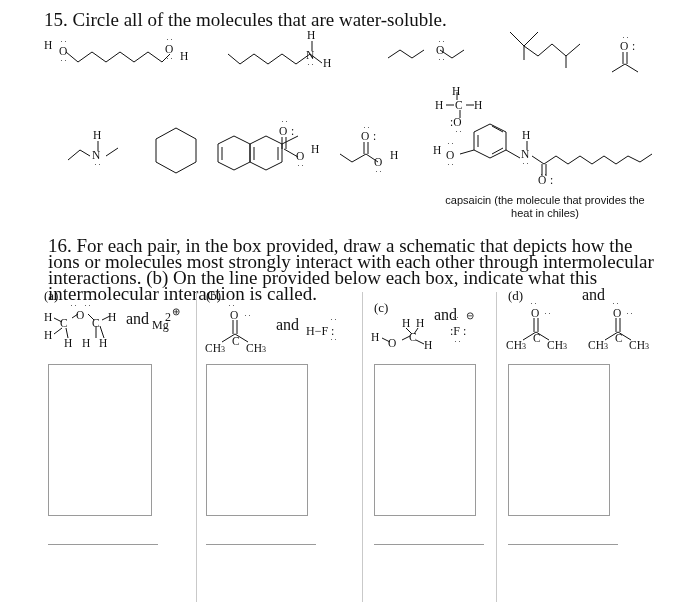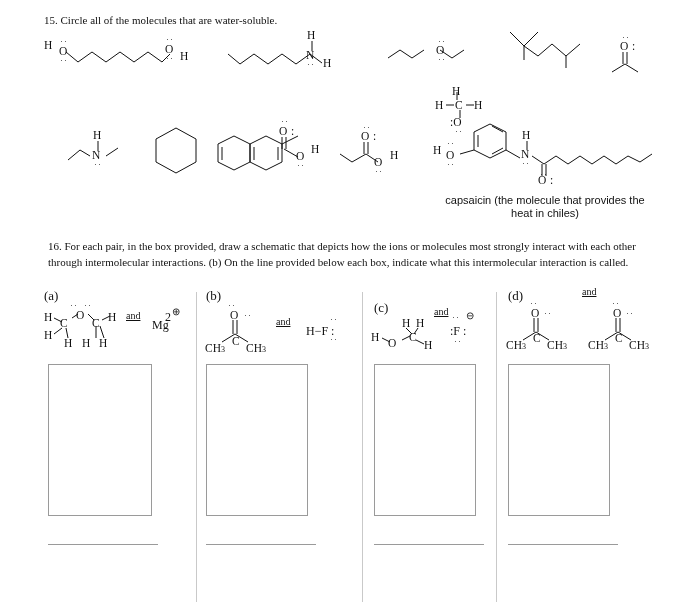--- a/index.html
+++ b/index.html
@@ -5,32 +5,32 @@
   html,body{margin:0;padding:0;}
   body{
     width:700px;height:614px;
     background:#ffffff;
     font-family:"Liberation Serif", serif;
     color:#111111;
     position:relative;
     overflow:hidden;
   }
   .page{position:absolute;inset:0;}
-  .q{position:absolute;font-size:11px;line-height:16px;}
+  .q{position:absolute;font-size:19px;line-height:16px;}
   #q15{left:44px;top:12px;width:620px;}
   #q16{left:48px;top:238px;width:612px;}
   .small{font-size:11px;line-height:13px;font-family:"Liberation Sans",sans-serif;}
   .caption{position:absolute;left:438px;top:194px;width:214px;text-align:center;color:#111;}
   .atomb{position:absolute;font-size:11.5px;line-height:11px;}
   .dots{position:absolute;font-size:9px;line-height:7px;letter-spacing:1px;}
   svg{position:absolute;overflow:visible;}
   .box{position:absolute;border:1px solid #9a9a9a;background:#fff;}
   .uline{position:absolute;border-bottom:1px solid #9a9a9a;}
   .lbl{position:absolute;font-size:13px;}
-  .andw{position:absolute;font-size:10px;text-decoration:underline;}
+  .andw{position:absolute;font-size:16px;}
   .vline{position:absolute;border-left:1px solid #c9c9c9;}
 </style>
 </head>
 <body>
 
 <div class="page">
 
   <div class="q" id="q15">15. Circle all of the molecules that are water-soluble.</div>
 
   <div>

